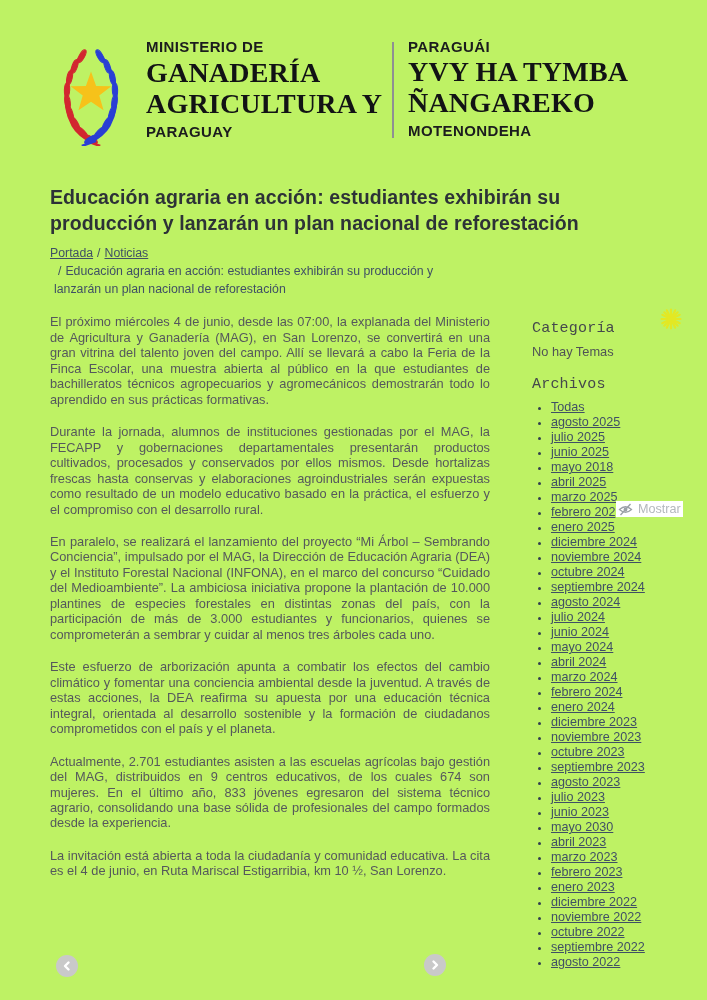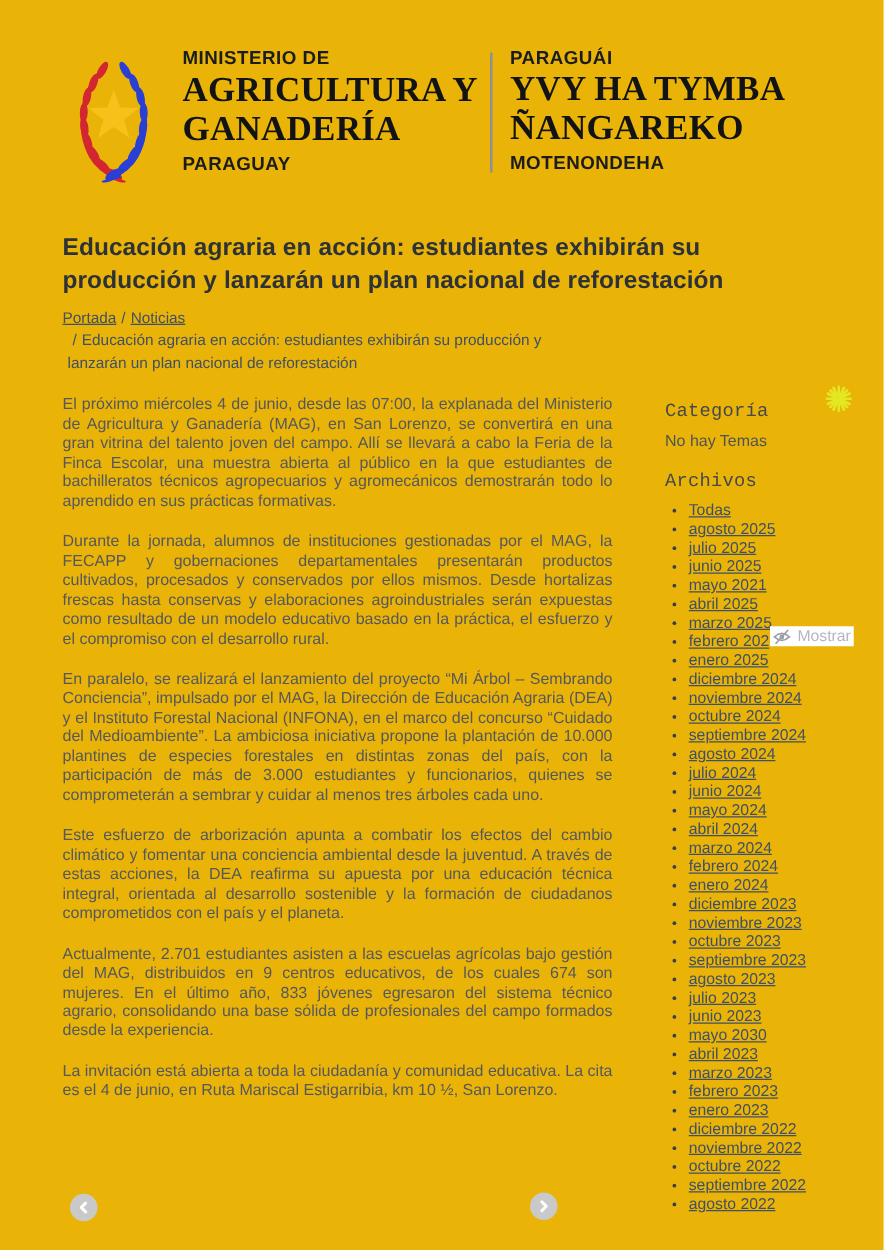--- a/index.html
+++ b/index.html
@@ -1,17 +1,17 @@
 <!DOCTYPE html>
 <html lang="es"><head>
 <meta charset="utf-8">
 <style>
   html,body{margin:0;padding:0;background:#fff;}
   body{font-family:"Liberation Sans",sans-serif;-webkit-font-smoothing:antialiased;}
-  .page{position:relative;width:707px;height:1000px;background:#eab308;overflow:hidden;}
+  .page{position:relative;width:707px;height:1000px;background:#bef264;overflow:hidden;}
 
   
   .site-header{display:flex;align-items:flex-start;padding:38px 0 0 52px;}
   .logo-wrap{width:78px;margin-top:6px;flex:0 0 auto;}
   .brand-left{margin-left:16px;width:246px;}
   .brand-right{margin-left:14px;}
   .brand-small{font-size:15px;font-weight:700;letter-spacing:.4px;color:#1b1c1e;line-height:1.2;}
   .brand-serif{font-family:"Liberation Serif",serif;font-weight:700;font-size:28px;color:#121315;line-height:1.12;letter-spacing:.2px;}
   .brand-left .brand-small:first-child{margin-bottom:1px;}
   .brand-bottom{margin-top:3px;}
@@ -83,22 +83,22 @@
           <ellipse cx="53.5" cy="78" rx="7" ry="2.6" transform="rotate(120 53.5 78)"></ellipse>
           <ellipse cx="46.5" cy="87" rx="7" ry="2.6" transform="rotate(134 46.5 87)"></ellipse>
           <ellipse cx="38" cy="93.5" rx="7" ry="2.6" transform="rotate(150 38 93.5)"></ellipse>
           <path d="M43,95 L29,100" stroke-width="2.4"></path>
         </g>
       </svg>
     </div>
 
     <div class="brand-left">
       <div class="brand-small">MINISTERIO DE</div>
+      <div class="brand-serif">GANADERÍA</div>
       <div class="brand-serif">AGRICULTURA Y</div>
-      <div class="brand-serif">GANADERÍA</div>
       <div class="brand-small brand-bottom">PARAGUAY</div>
     </div>
 
     <div class="header-divider"></div>
 
     <div class="brand-right">
       <div class="brand-small">PARAGUÁI</div>
       <div class="brand-serif">YVY HA TYMBA</div>
       <div class="brand-serif">ÑANGAREKO</div>
       <div class="brand-small brand-bottom">MOTENONDEHA</div>
@@ -142,21 +142,21 @@
       <ul class="archives-list">
 
           <li><a href="#">Todas</a></li>
 
           <li><a href="#">agosto 2025</a></li>
 
           <li><a href="#">julio 2025</a></li>
 
           <li><a href="#">junio 2025</a></li>
 
-          <li><a href="#">mayo 2021</a></li>
+          <li><a href="#">mayo 2018</a></li>
 
           <li><a href="#">abril 2025</a></li>
 
           <li><a href="#">marzo 2025</a></li>
 
           <li><a href="#">febrero 202</a></li>
 
           <li><a href="#">enero 2025</a></li>
 
           <li><a href="#">diciembre 2024</a></li>

